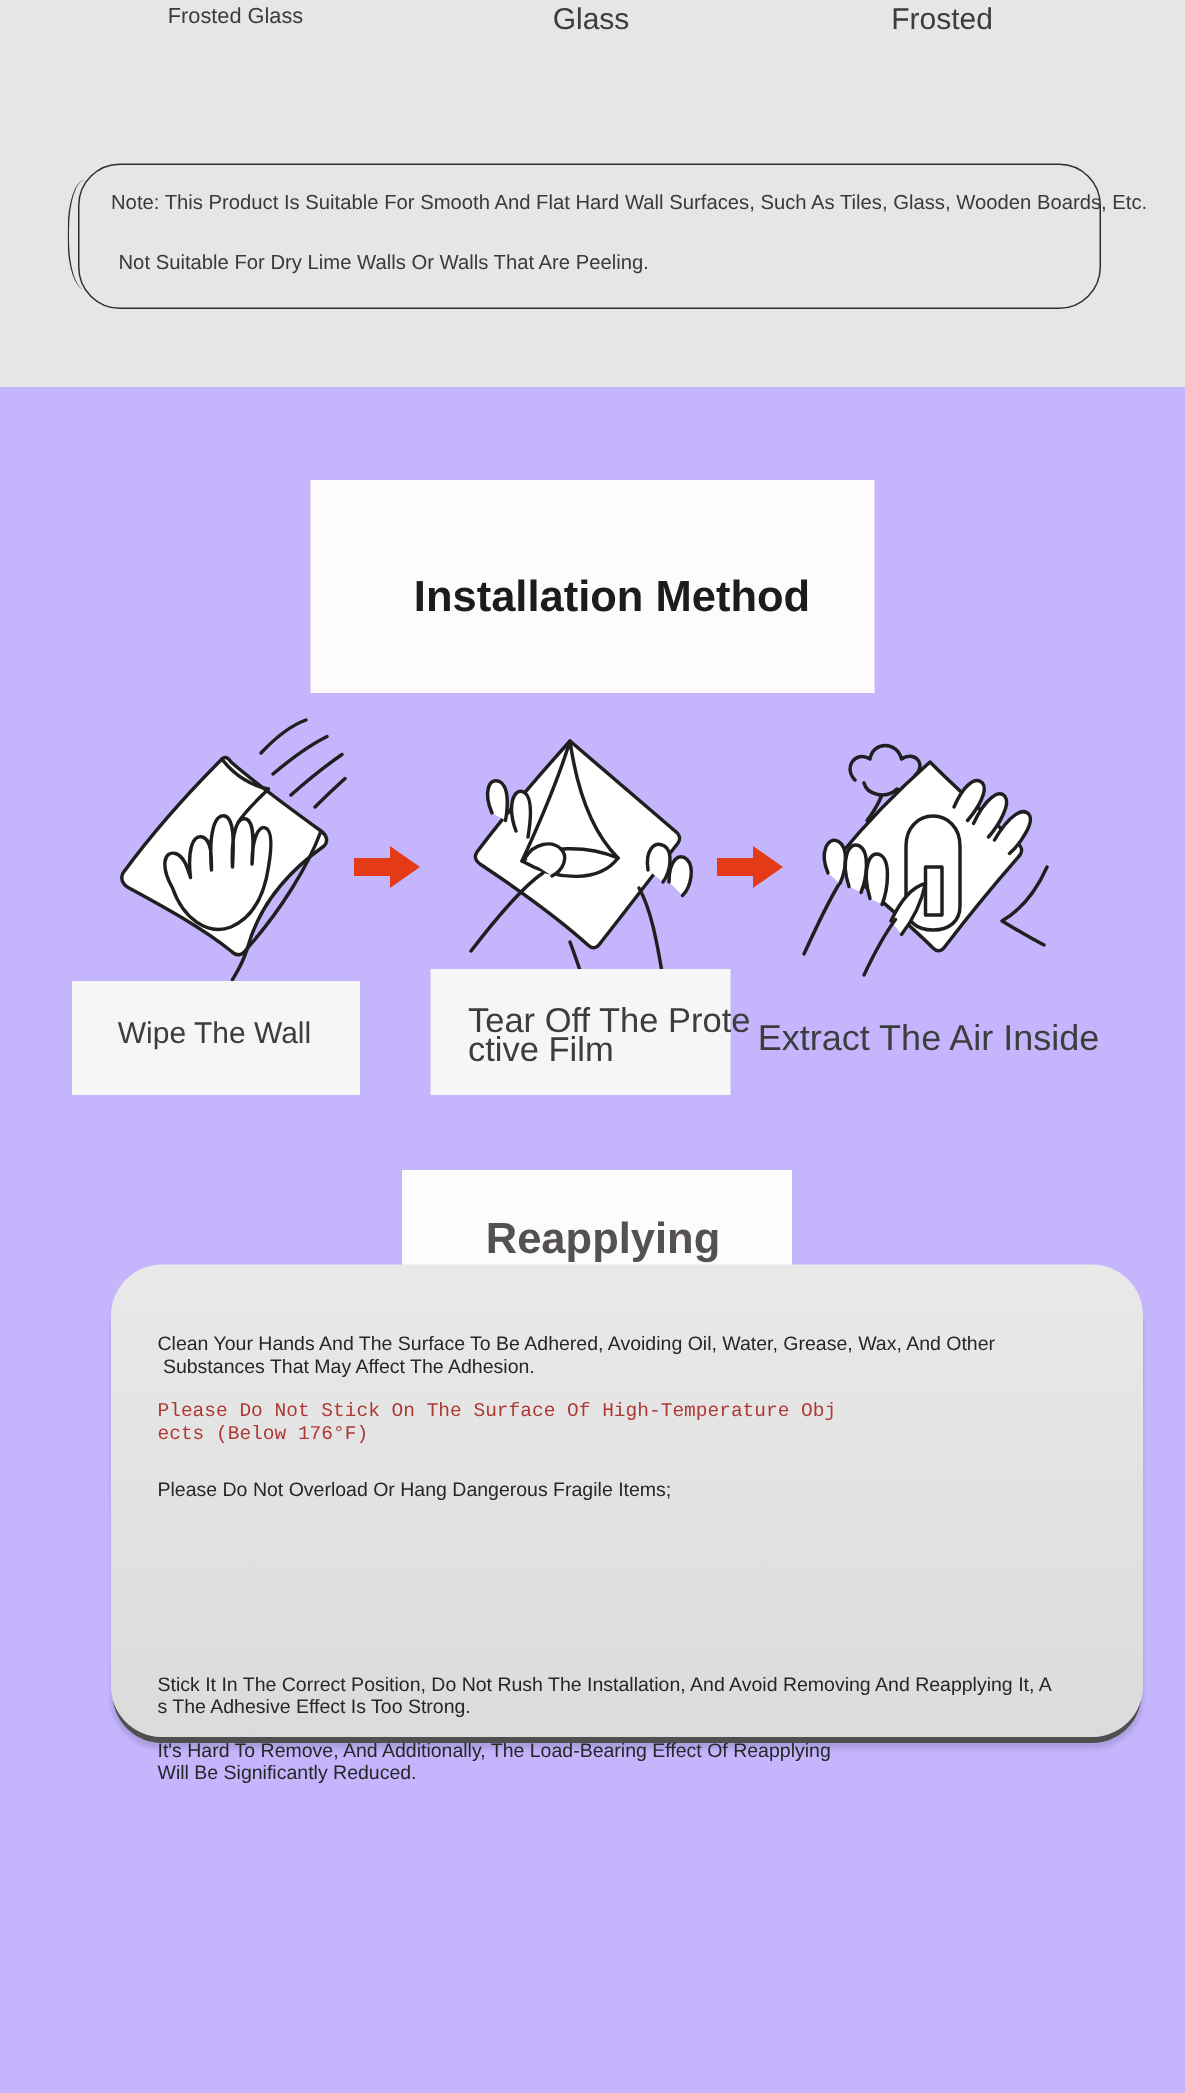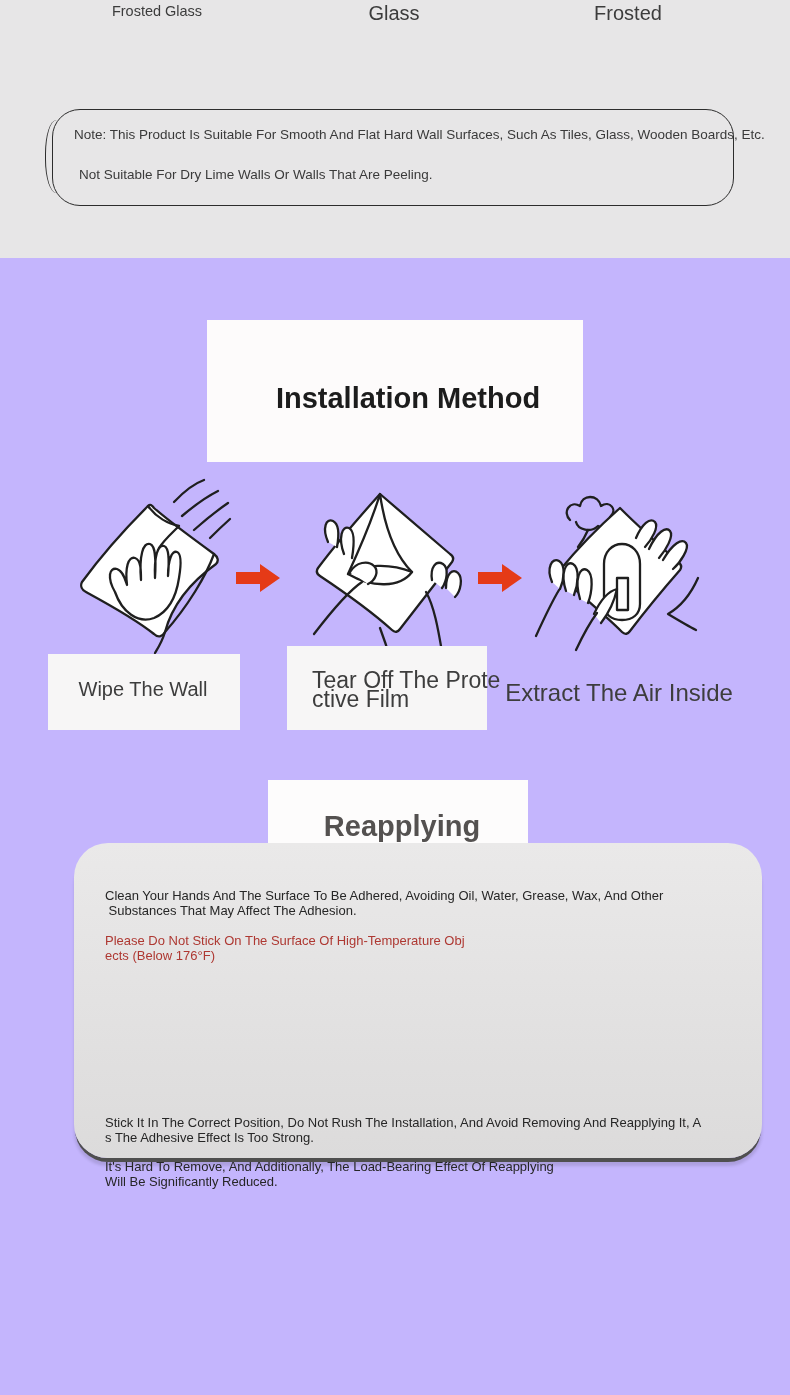--- a/index.html
+++ b/index.html
@@ -69,21 +69,21 @@
     background:linear-gradient(#eae9e9,#dcdbdb);
     box-shadow:0 5px 0 -1px #4f4f4f, 0 8px 3px rgba(0,0,0,0.12);
     margin-left:22px;
   }
   .prec-item{
     position:absolute;left:31px;margin:0;
     font-size:13px;line-height:15px;color:#262626;white-space:pre;
   }
   .prec-item.warn{color:#ae3832;}
   .p1{top:45px;}
-  .p2{top:90px;}
+  .p2{top:90px;font-family:Liberation Mono, monospace;}
   .p3{top:142px;}
   .p4{top:188px;}
   .p5{top:225px;}
   .p6{top:272px;}
   .p7{top:316px;}
 
   .line-art{stroke:#1f1f1f;stroke-width:2.3;fill:none;stroke-linecap:round;stroke-linejoin:round;}
   .line-art-fill{stroke:#1f1f1f;stroke-width:2.3;fill:#ffffff;stroke-linecap:round;stroke-linejoin:round;}
 </style>
 </head>
@@ -174,19 +174,20 @@
   <div class="step-caption cap-3">Extract The Air Inside</div>
 
   <div class="precautions-panel"></div>
   <h2 class="section-title precautions-title">Reapplying</h2>
 
   <div class="prec-box">
     <p class="prec-item p1">Clean Your Hands And The Surface To Be Adhered, Avoiding Oil, Water, Grease, Wax, And Other
  Substances That May Affect The Adhesion.</p>
     <p class="prec-item p2 warn">Please Do Not Stick On The Surface Of High-Temperature Obj
 ects (Below 176°F)</p>
+    <p class="prec-item p3">Please Do Not Overload Or Hang Dangerous Fragile Items;</p>
     <p class="prec-item p6">Stick It In The Correct Position, Do Not Rush The Installation, And Avoid Removing And Reapplying It, A
 s The Adhesive Effect Is Too Strong.</p>
     <p class="prec-item p7">It's Hard To Remove, And Additionally, The Load-Bearing Effect Of Reapplying
 Will Be Significantly Reduced.</p>
   </div>
 
 </div>
 
 </body></html>

